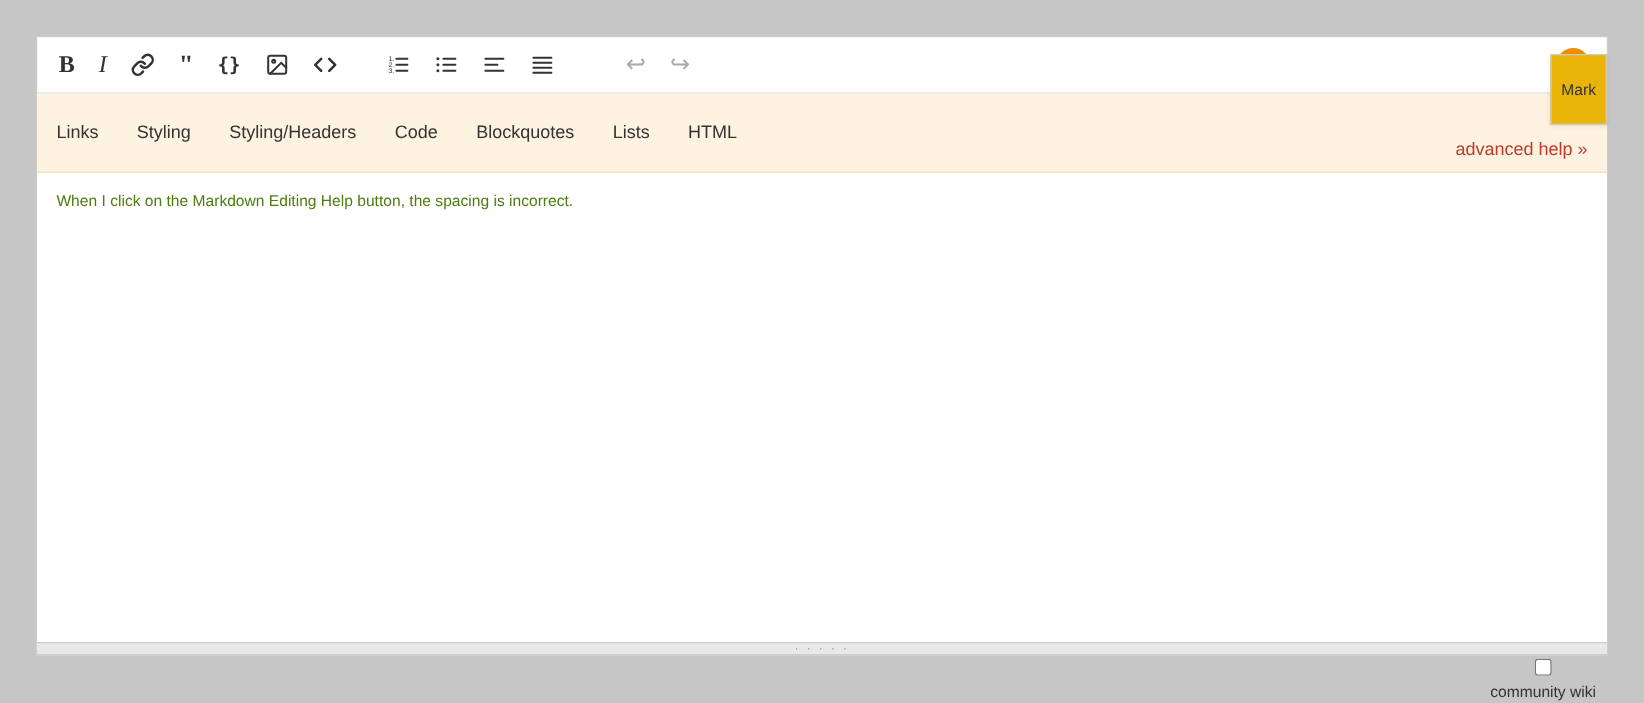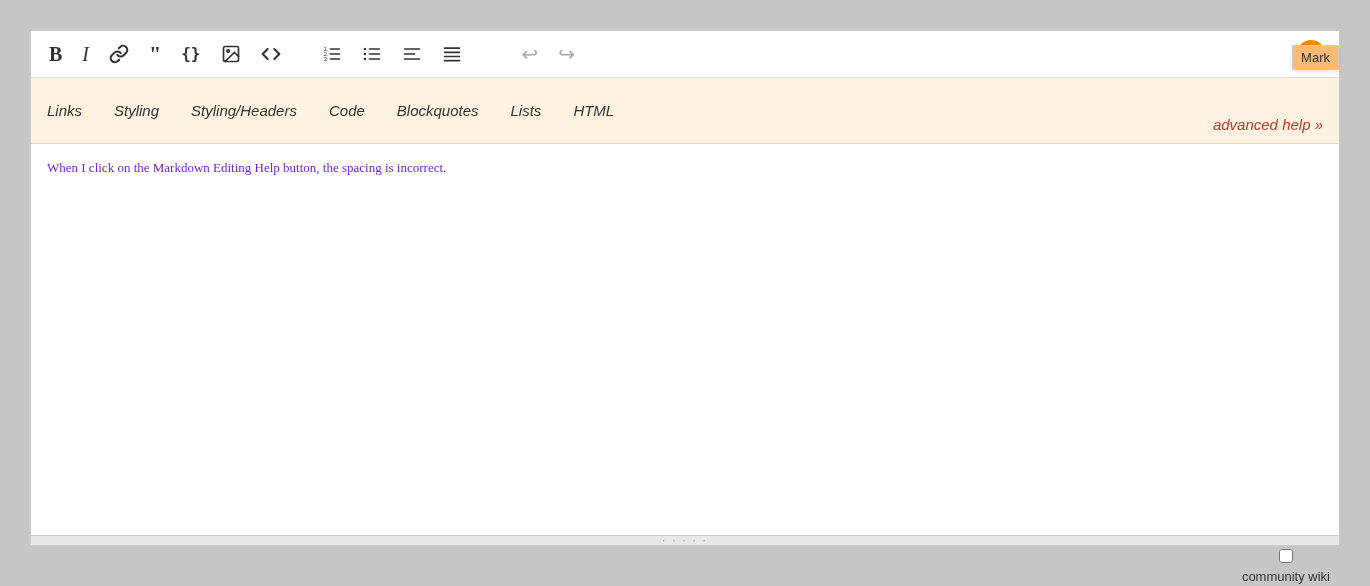--- a/index.html
+++ b/index.html
@@ -69,39 +69,38 @@
       justify-content: center;
       color: white;
       font-weight: bold;
       font-size: 16px;
     }
 
     .help-tooltip {
       position: absolute;
       right: 0px;
       top: 14px;
-      background: #fdba74;
+      background: #eab308;
       border: 1px solid #ccc;
-      padding: 4px 8px;
+      padding: 21px 8px;
       font-size: 13px;
       color: #333;
       white-space: nowrap;
       z-index: 10;
       box-shadow: 0 2px 4px rgba(0,0,0,0.1);
     }
 
     .help-bar {
       display: flex;
       align-items: center;
       background: #fdf3e0;
       padding: 10px 16px;
       border-bottom: 1px solid #e8d8b0;
       gap: 0;
       flex-wrap: nowrap;
-      font-style: italic;
     }
 
     .help-bar-link {
       color: #333;
       text-decoration: none;
       font-size: 15px;
       font-weight: 500;
       padding: 0 16px;
       cursor: pointer;
     }
@@ -125,22 +124,22 @@
       padding: 14px 16px;
       font-family: 'Courier New', monospace;
       font-size: 13px;
       color: #333;
       line-height: 1.5;
       overflow-y: auto;
       background: #fff;
     }
 
     .editor-content-text {
-      color: #6d28d9;
-      font-family: Liberation Serif, serif;
+      color: #4d7c0f;
+      font-family: Liberation Sans, sans-serif;
       font-size: 13px;
     }
 
     .resize-handle {
       height: 10px;
       background: #e8e8e8;
       border-top: 1px solid #ccc;
       display: flex;
       align-items: center;
       justify-content: center;

